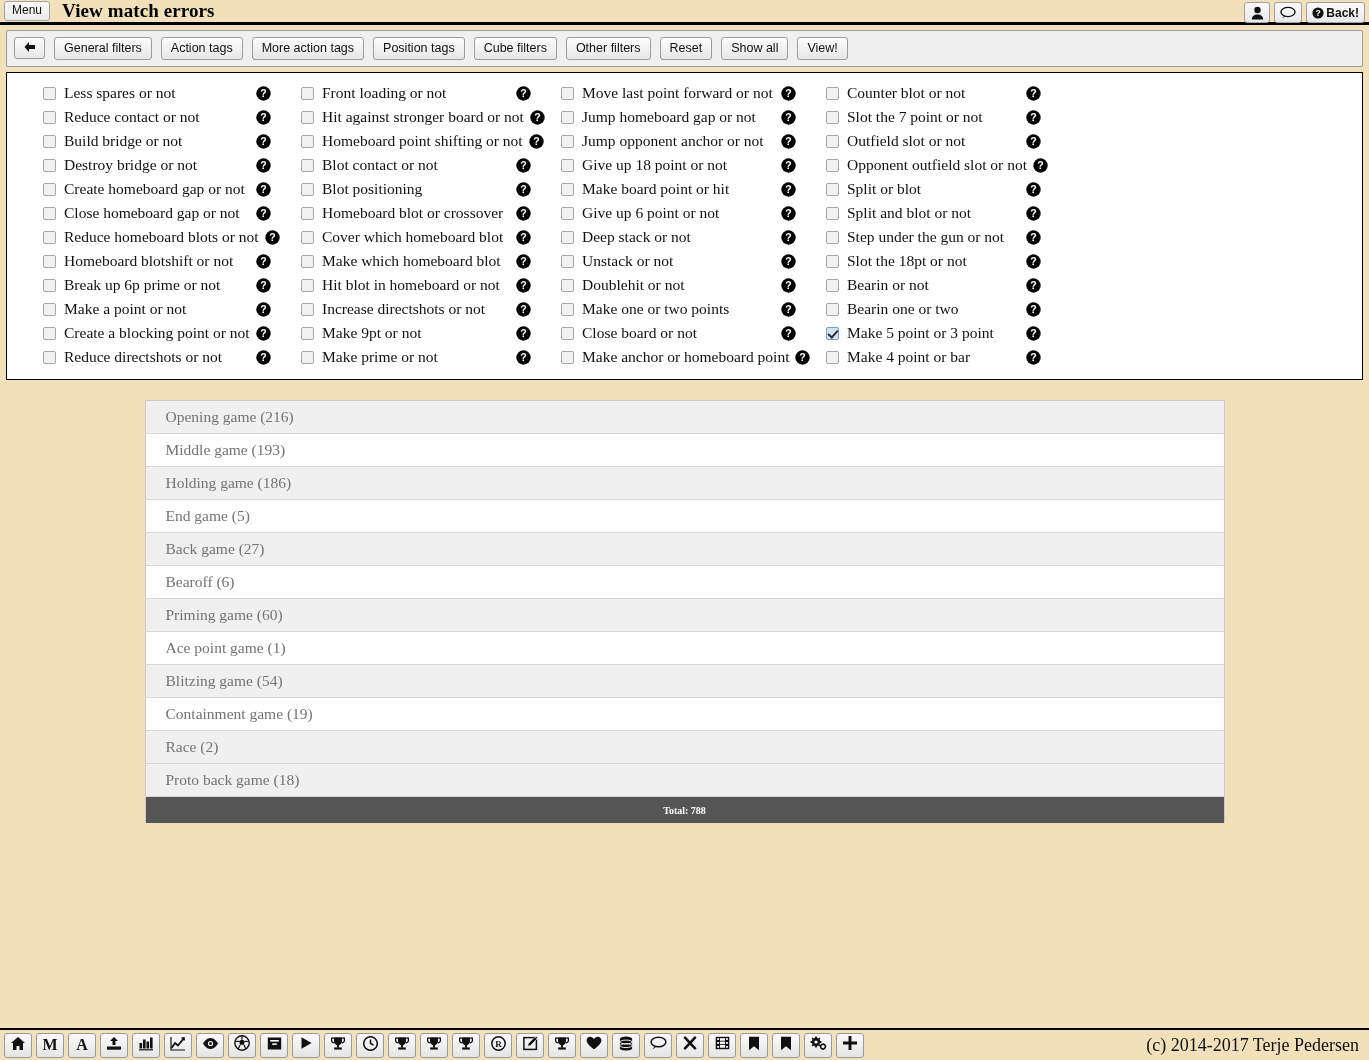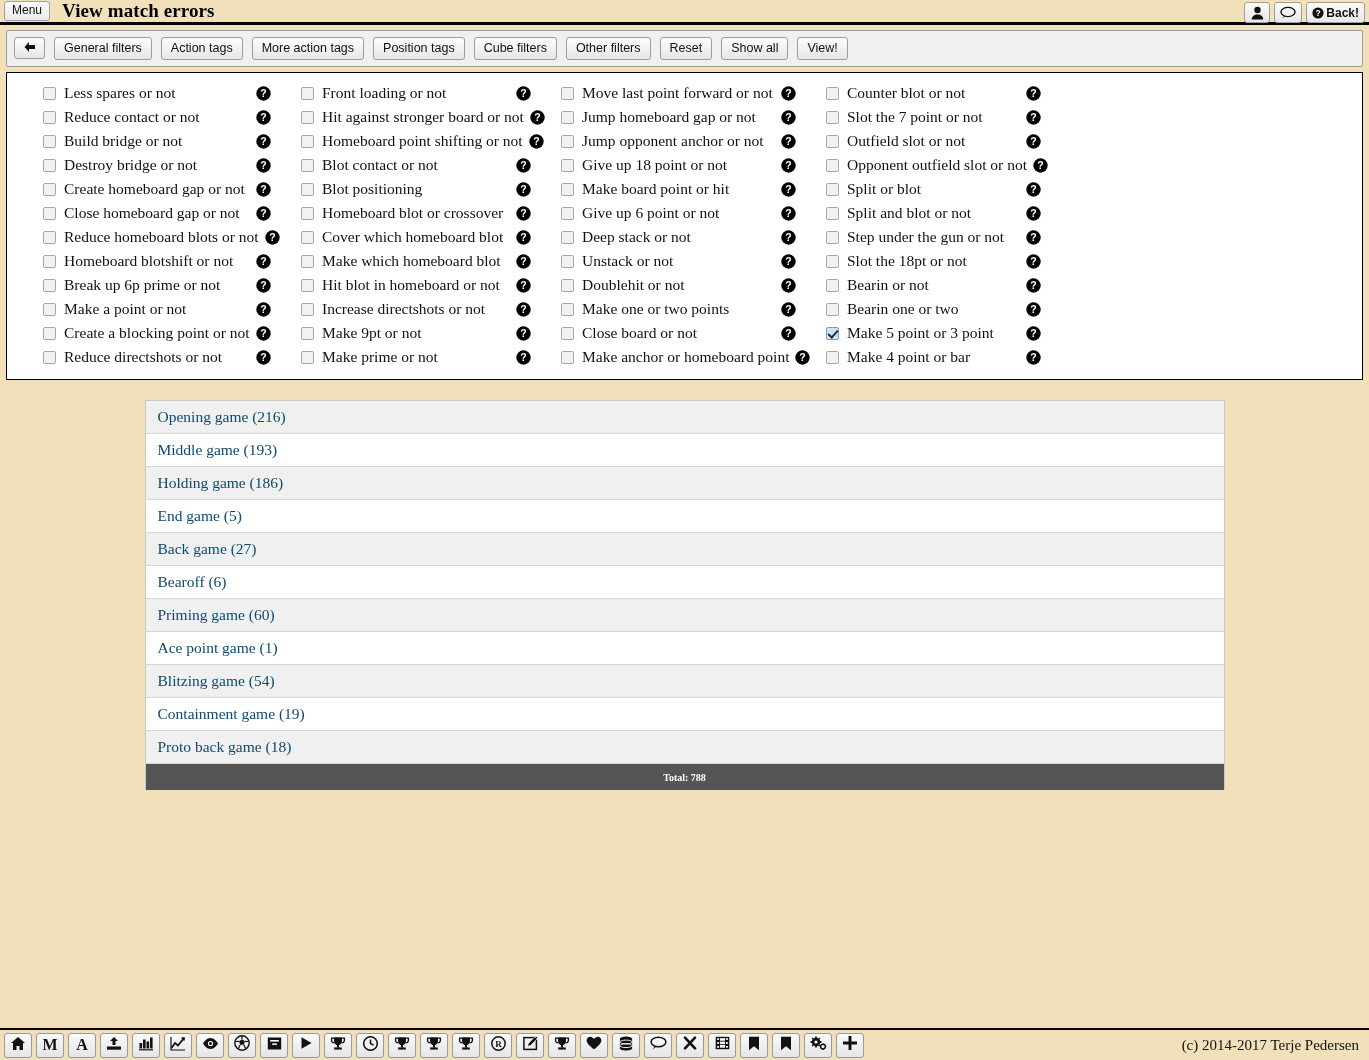--- a/index.html
+++ b/index.html
@@ -159,23 +159,23 @@
   }
   .results {
     width: 1080px;
     border: 1px solid #c9c9c9;
     border-bottom: none;
   }
   .rrow {
     height: 33px;
     display: flex;
     align-items: center;
-    padding-left: 12px;
+    padding-left: 20px;
     font-size: 15.5px;
-    color: #0c4a6e;
+    color: #737373;
     border-bottom: 1px solid #d7d7d7;
     cursor: pointer;
   }
   .rrow.alt { background: #f0f0f0; }
   .rrow.plain { background: #ffffff; }
   .rtotal {
     height: 26px;
     background: #555555;
     color: #fff;
     font-weight: bold;
@@ -210,21 +210,21 @@
     cursor: pointer;
     font-family: "Liberation Serif", serif;
     font-size: 16px;
     font-weight: bold;
     color: #111;
     flex: 0 0 auto;
   }
   .copyright {
     margin-left: auto;
     margin-right: 10px;
-    font-size: 15px;
+    font-size: 18px;
     color: #111;
   }
   .content-bg {
     position: relative;
     height: 100%;
   }
 </style>
 </head>
 <body>
 
@@ -687,20 +687,21 @@
           <div class="rrow alt">Opening game (216)</div>
           <div class="rrow plain">Middle game (193)</div>
           <div class="rrow alt">Holding game (186)</div>
           <div class="rrow plain">End game (5)</div>
           <div class="rrow alt">Back game (27)</div>
           <div class="rrow plain">Bearoff (6)</div>
           <div class="rrow alt">Priming game (60)</div>
           <div class="rrow plain">Ace point game (1)</div>
           <div class="rrow alt">Blitzing game (54)</div>
           <div class="rrow plain">Containment game (19)</div>
+          <div class="rrow alt">Race (2)</div>
           <div class="rrow alt">Proto back game (18)</div>
         </div>
       <div class="rtotal">Total: 788</div>
     </div>
   </div>
 
 </div>
 
 <div class="bottombar">
   <div style="display:flex;align-items:center;">

